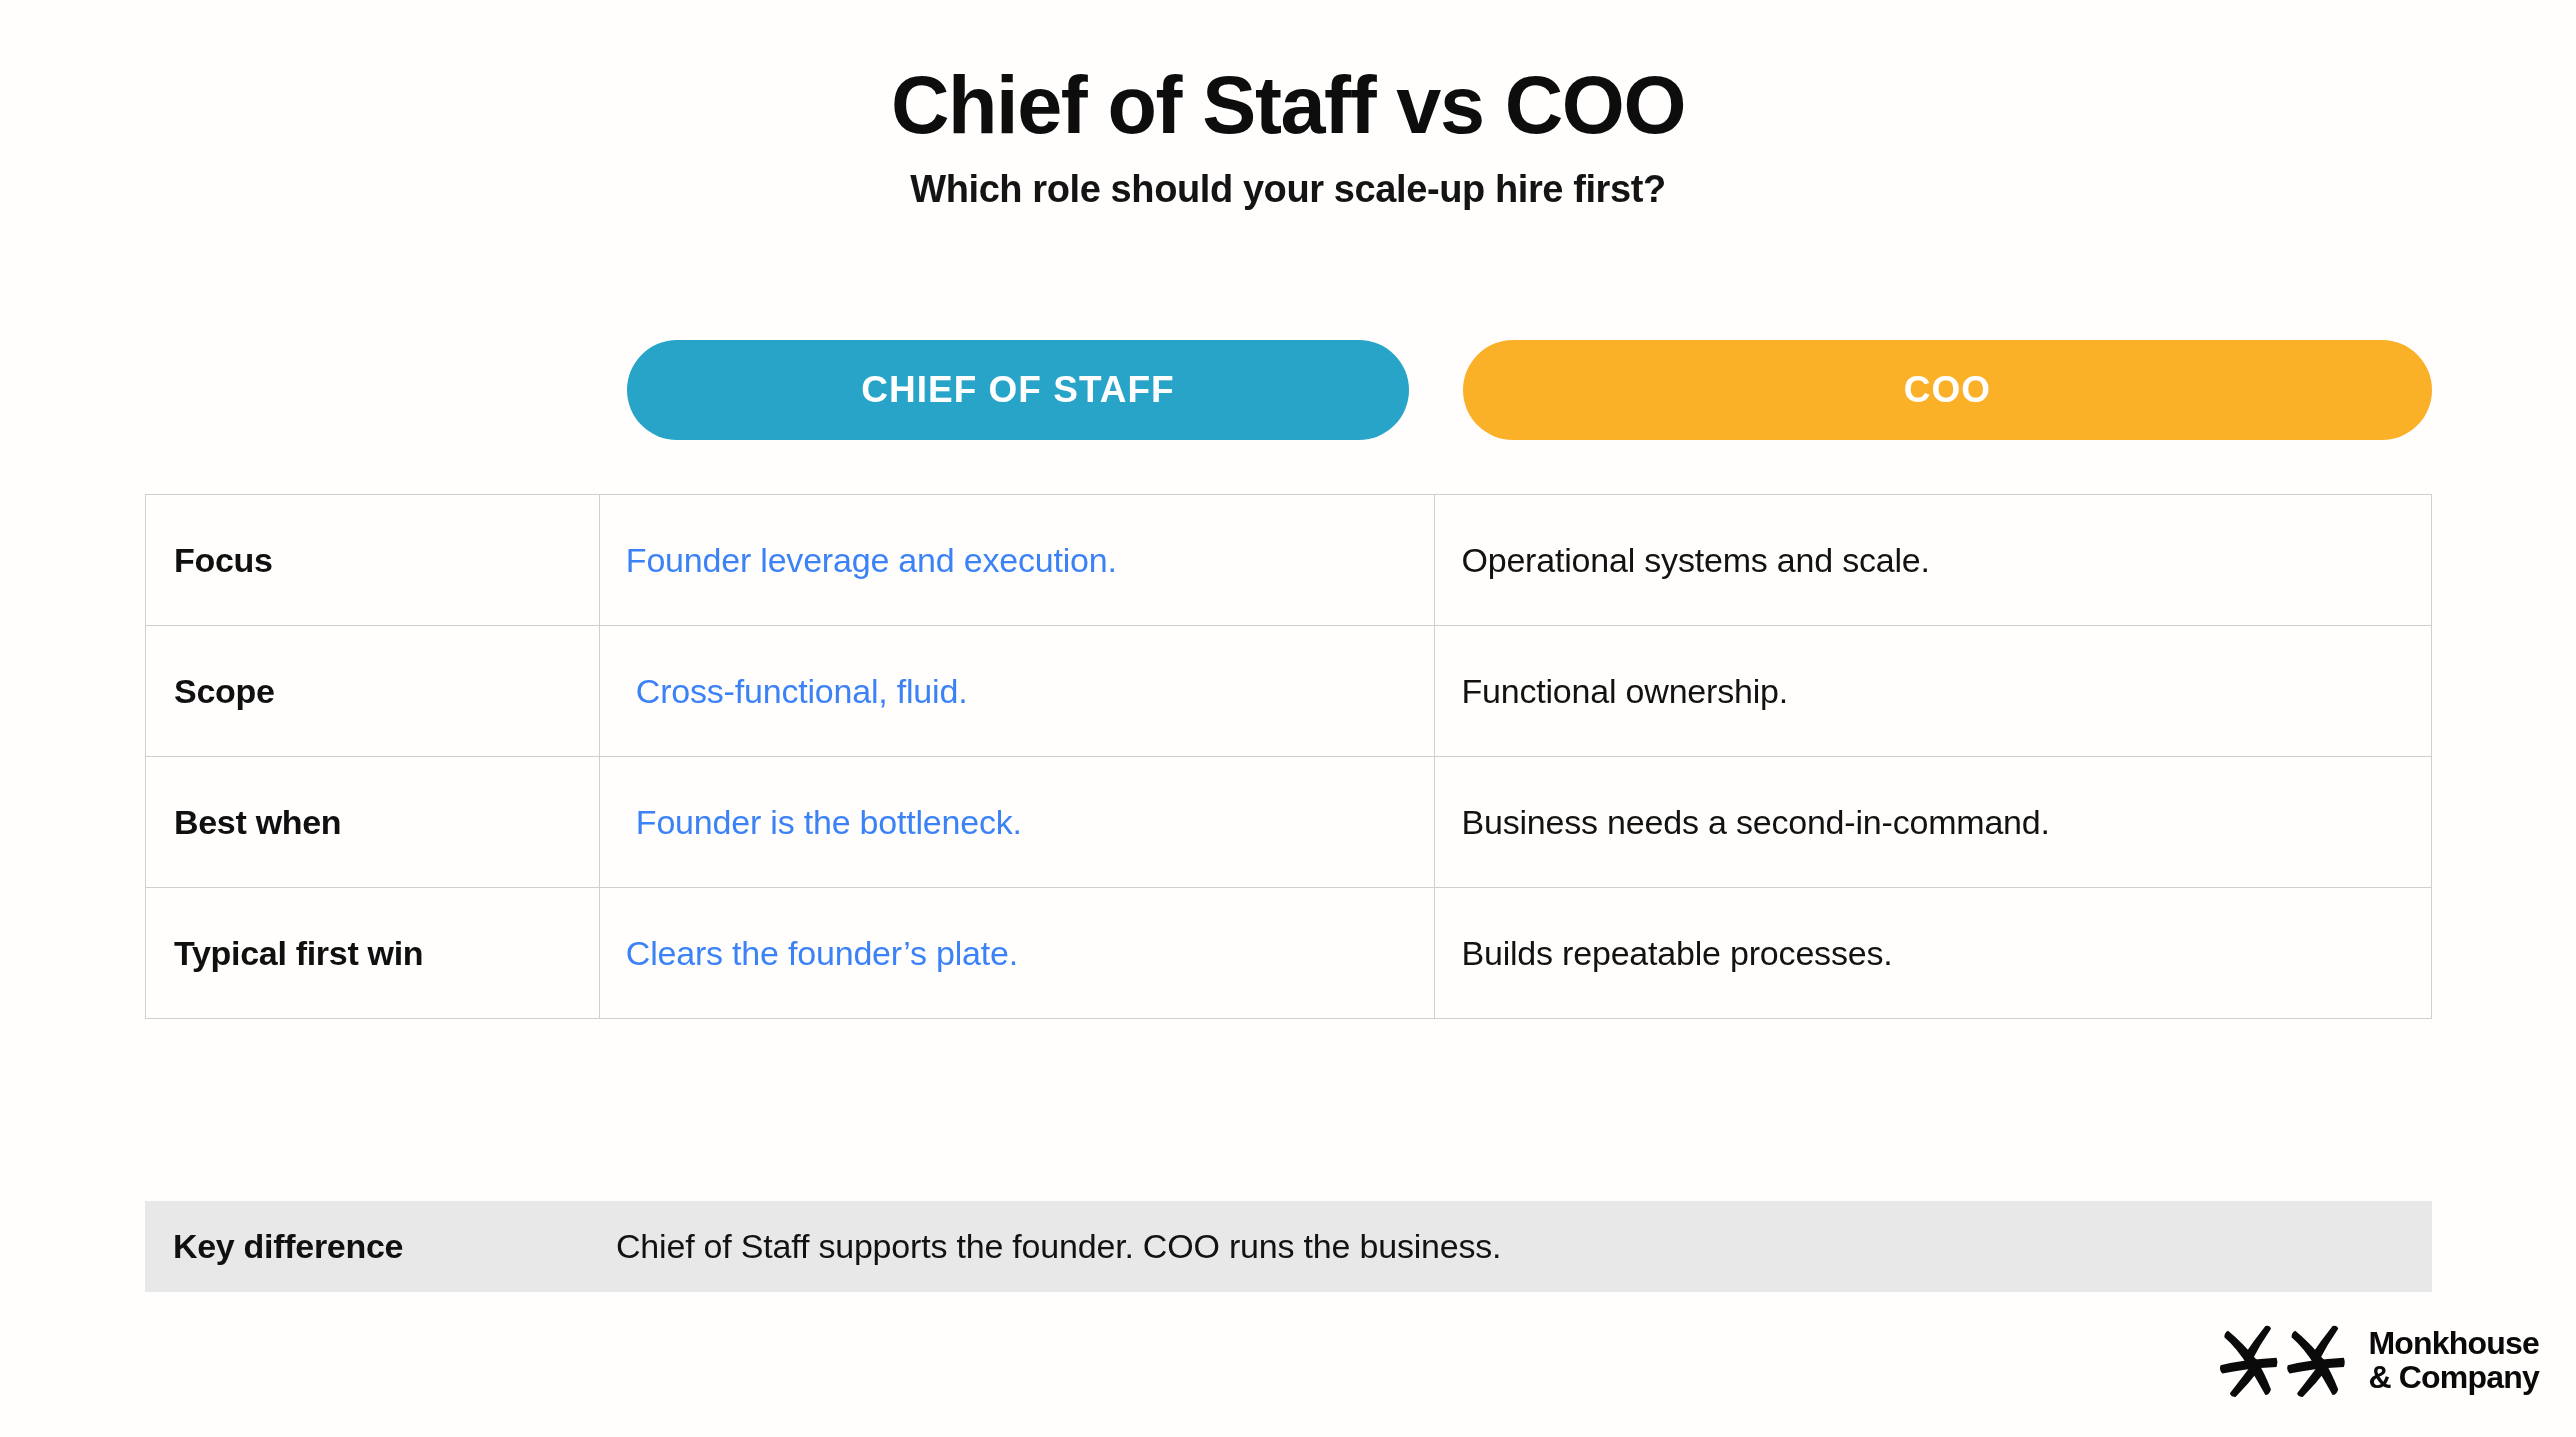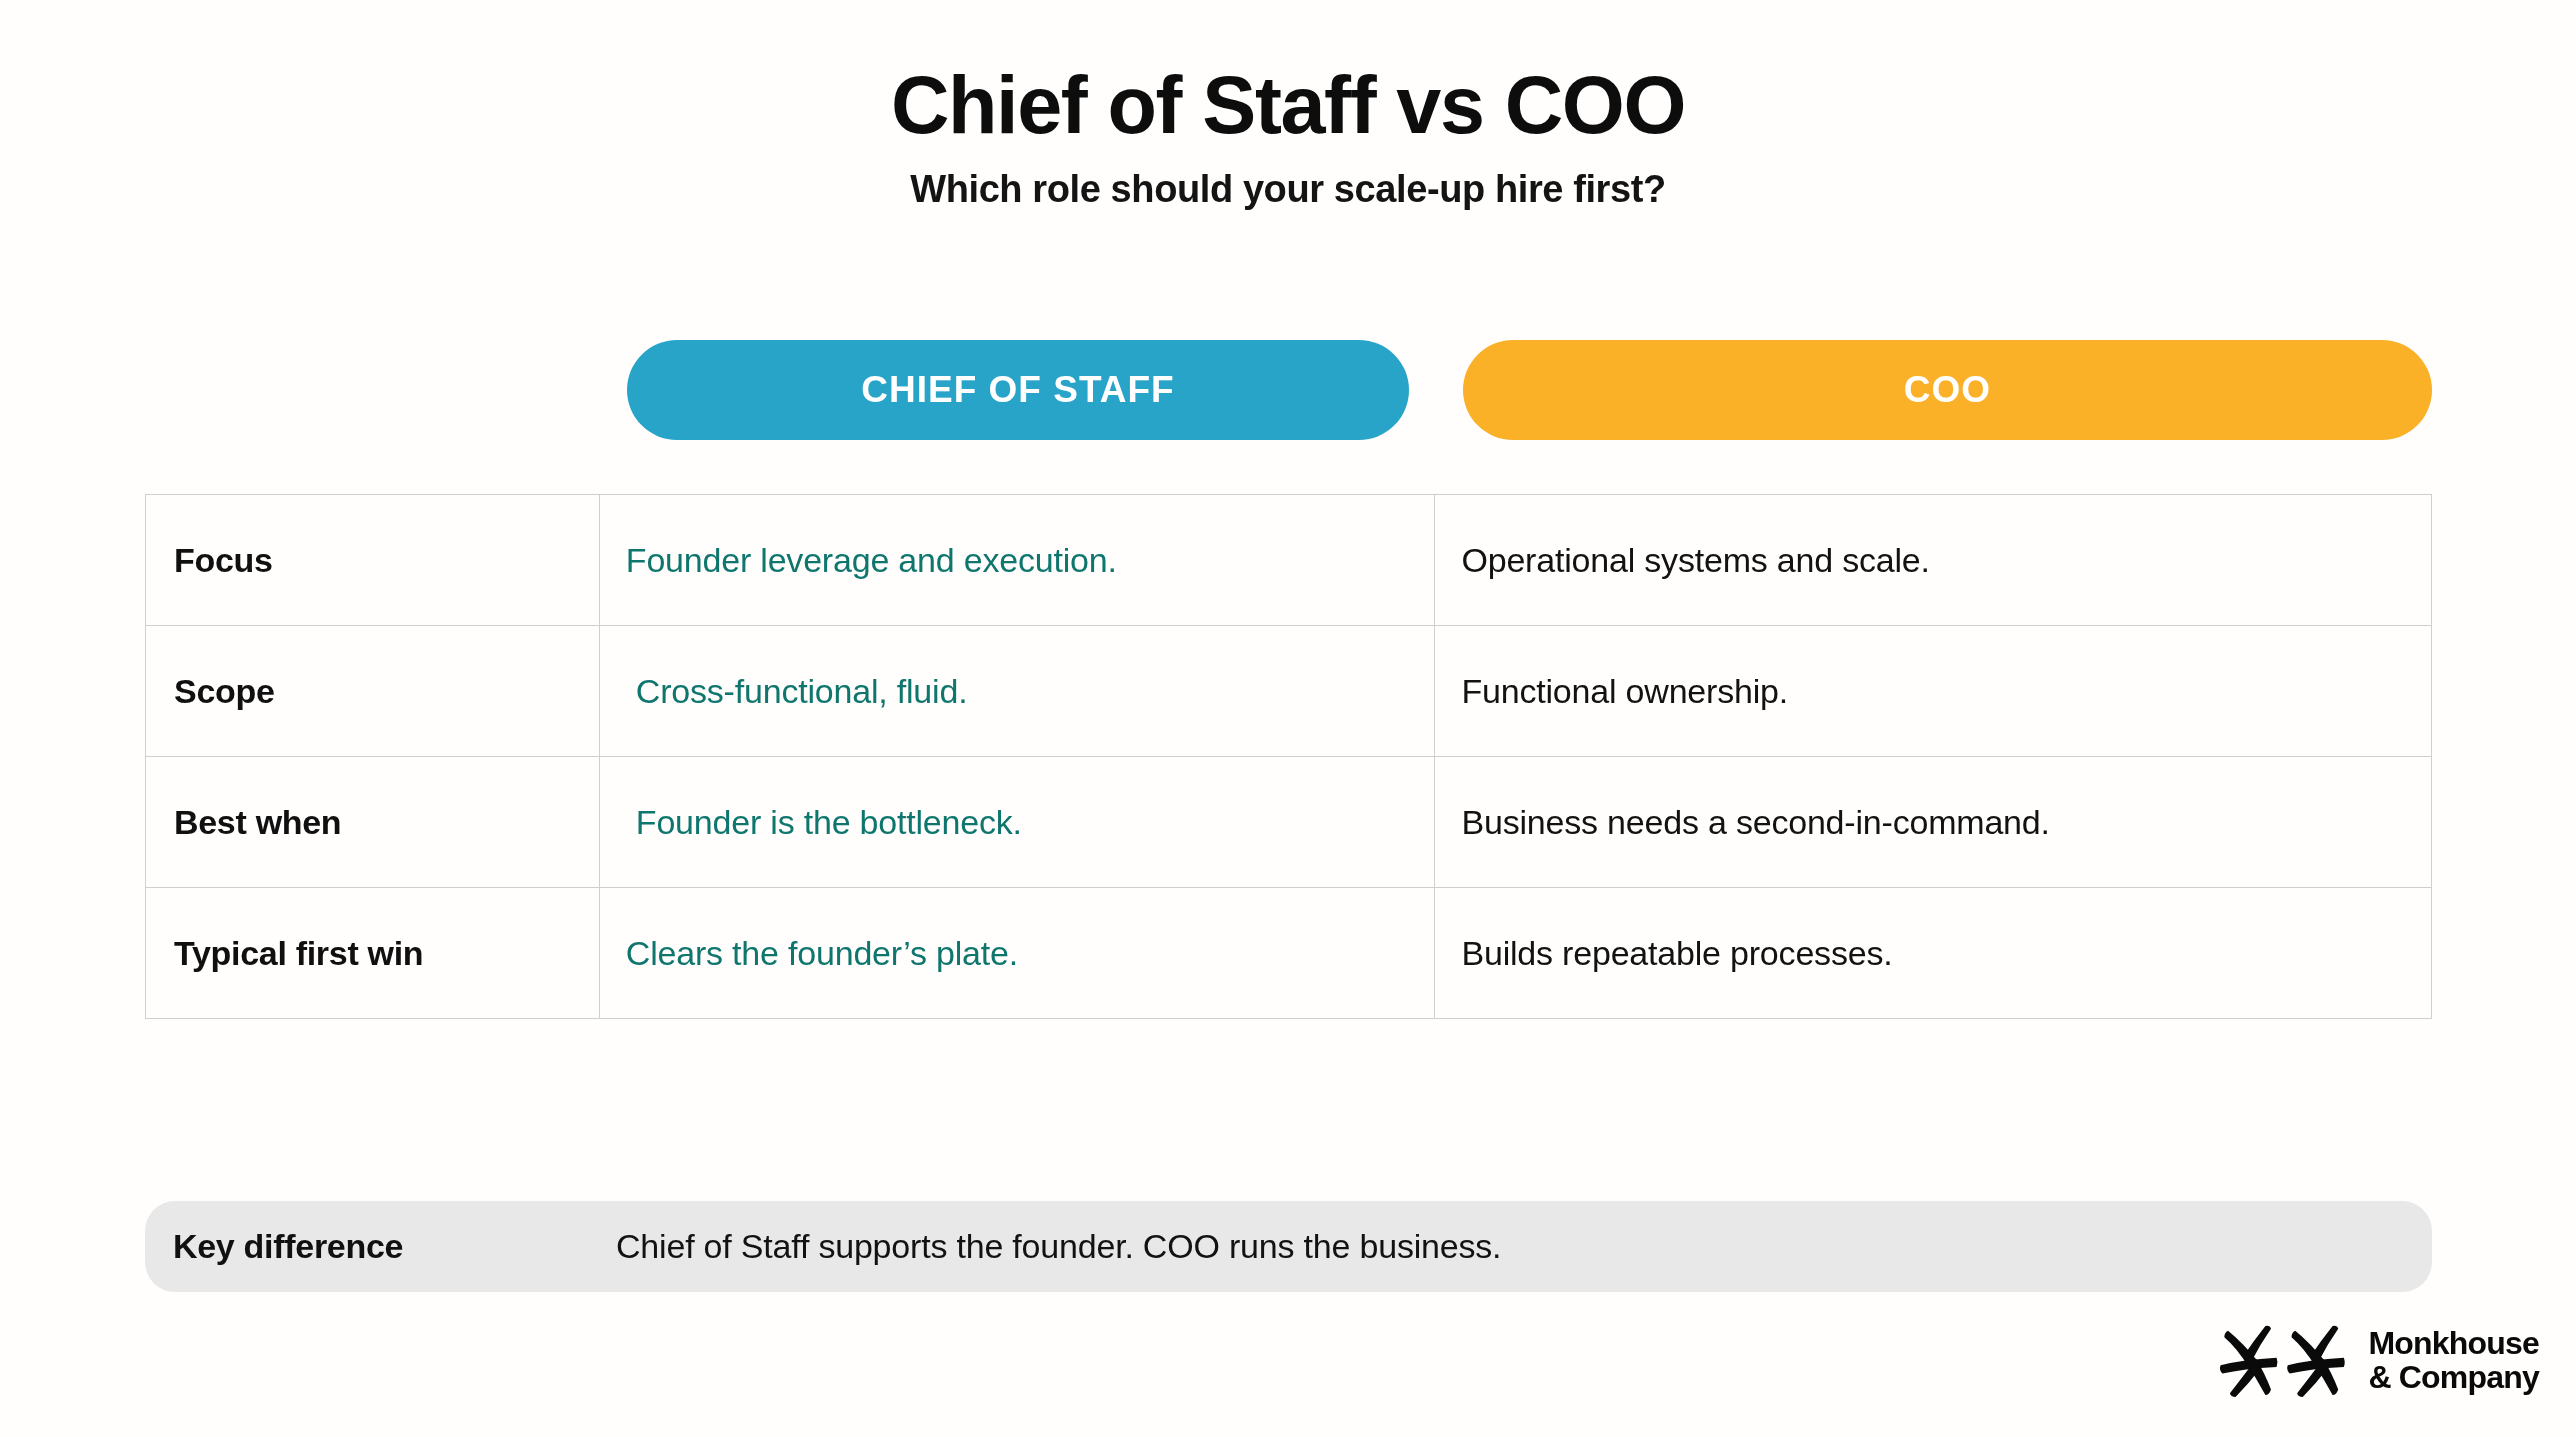--- a/index.html
+++ b/index.html
@@ -103,21 +103,21 @@
     font-size: 34px;
     font-weight: 800;
     letter-spacing: -0.3px;
     color: #101010;
   }
   .cell-cos {
     width: 836px;
     padding-left: 26px;
     font-size: 34px;
     font-weight: 400;
-    color: #0f766e;
+    color: #3b82f6;
     letter-spacing: -0.2px;
   }
   .cell-coo {
     width: 997px;
     padding-left: 26px;
     font-size: 34px;
     font-weight: 400;
     color: #121212;
     letter-spacing: -0.2px;
     border-right: 1.9px solid #cfcfcf;
@@ -130,21 +130,20 @@
   
   .keyrow {
     position: absolute;
     left: 145px;
     top: 1201px;
     width: 2287px;
     height: 91px;
     background: #e8e8e8;
     display: flex;
     align-items: center;
-    border-radius: 30px;
   }
   .key-label {
     width: 454px;
     padding-left: 28px;
     box-sizing: border-box;
     font-size: 34px;
     font-weight: 800;
     letter-spacing: -0.3px;
     color: #101010;
   }

